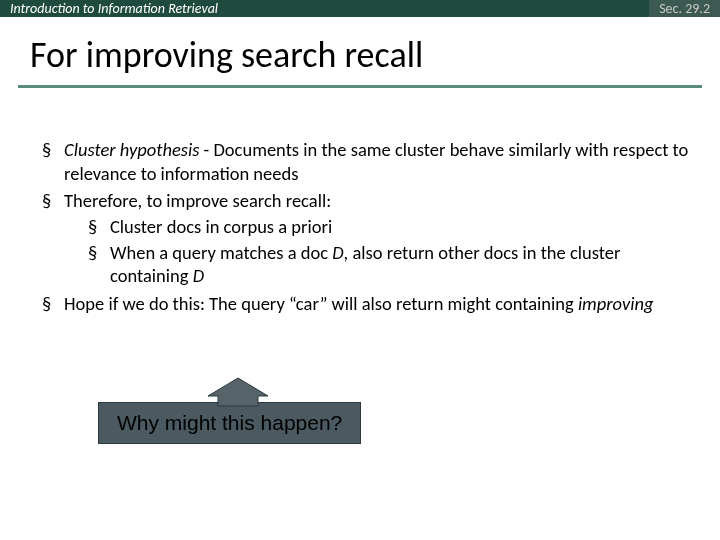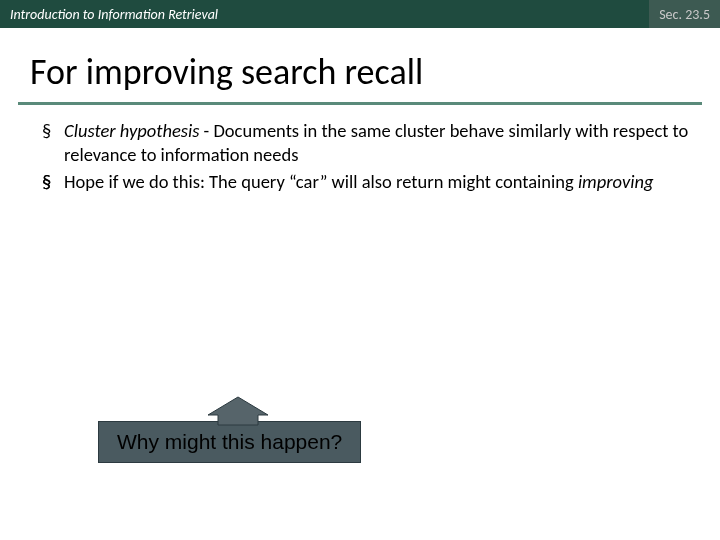--- a/index.html
+++ b/index.html
@@ -1,52 +1,59 @@
 <!DOCTYPE html>
 <html><head>
 <meta charset="utf-8">
 <style>
   * { box-sizing: border-box; margin: 0; padding: 0; }
   html, body { width: 720px; height: 540px; font-family: Calibri, Arial, sans-serif; background: #fff; color: #000; }
   .slide { width: 720px; height: 540px; position: relative; }
-  .topbar { width: 100%; height: 28px; background: #1f4b3f; display: flex; align-items: center; justify-content: space-between; padding: 0 10px; }
+  .topbar { width: 100%; height: 17px; background: #1f4b3f; display: flex; align-items: center; justify-content: space-between; padding: 0 10px; }
   .topbar-left { color: #fff; font-style: italic; font-size: 14px; }
   .topbar-right { color: #c8c8c8; font-size: 14px; background: #3d5a52; height: 100%; display: flex; align-items: center; padding: 0 10px; margin-right: -10px; }
-  .title { font-size: 36px; font-weight: 400; color: #000; padding: 22px 30px 8px 30px; }
+  .title { font-size: 36px; font-weight: 400; color: #000; padding: 16px 30px 8px 30px; }
   .rule { margin: 0 18px; height: 3px; background: #5a8a7a; }
   .content { padding: 14px 24px 0 24px; font-size: 18.5px; line-height: 1.28; }
-  ul.lvl1 { list-style: none; padding-left: 18px; }
+  ul.lvl1 { list-style: none; padding-left: 18px; margin-top: 36px; }
   ul.lvl1 > li { position: relative; padding-left: 22px; margin-bottom: 4px; }
   ul.lvl1 > li::before { content: "§"; position: absolute; left: 0; top: 0; font-weight: 400; }
   ul.lvl2 { list-style: none; padding-left: 24px; margin-top: 2px; }
   ul.lvl2 > li { position: relative; padding-left: 22px; margin-bottom: 2px; }
   ul.lvl2 > li::before { content: "§"; position: absolute; left: 0; top: 0; }
   .it { font-style: italic; }
-  .callout-wrap { position: absolute; left: 98px; top: 421px; }
+  .callout-wrap { position: absolute; left: 98px; top: 402px; }
   .callout-box { background: #4a5a60; border: 1px solid #2c3a40; padding: 8px 18px; font-family: Arial, sans-serif; font-size: 21px; color: #000; display: inline-block; }
 </style>
 </head>
 <body>
 
 <div class="slide">
 
   <div class="topbar">
     <div class="topbar-left">Introduction to Information Retrieval</div>
-    <div class="topbar-right">Sec. 23.5</div>
+    <div class="topbar-right">Sec. 29.2</div>
   </div>
 
   <div class="title">For improving search recall</div>
   <div class="rule"></div>
 
   <div class="content">
     <ul class="lvl1">
       <li>
         <span class="it">Cluster hypothesis</span><span> - Documents in the same cluster behave similarly with respect to relevance to information needs</span>
       </li>
       <li>
+        <span>Therefore, to improve search recall:</span>
+        <ul class="lvl2">
+          <li>Cluster docs in corpus a priori</li>
+          <li>
+            <span>When a query matches a doc </span><span class="it">D</span><span>, also return other docs in the cluster containing </span><span class="it">D</span>
+          </li>
+        </ul>
       </li>
       <li>
         <span>Hope if we do this: The query “car” will also return might containing </span><span class="it">improving</span>
       </li>
     </ul>
   </div>
 
   <div class="callout-wrap">
     <svg width="300" height="70" style="position:absolute; left:0; top:-26px; pointer-events:none;">
       <polygon points="140,2 170,20 160,20 160,30 120,30 120,20 110,20" fill="#56646a" stroke="#2c3a40" stroke-width="1"></polygon>

